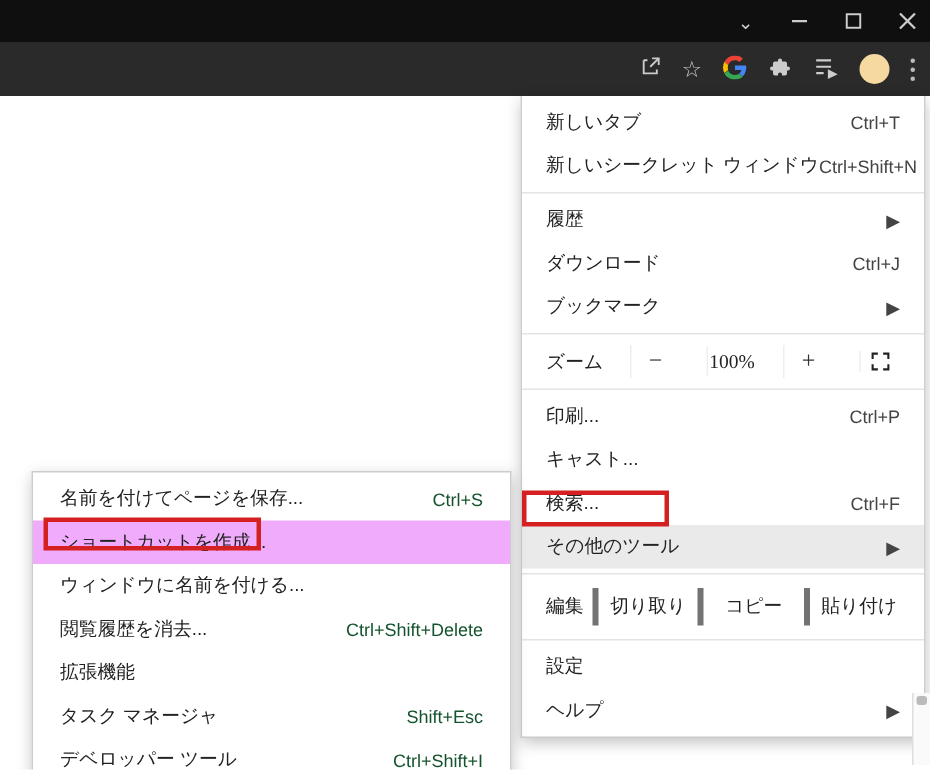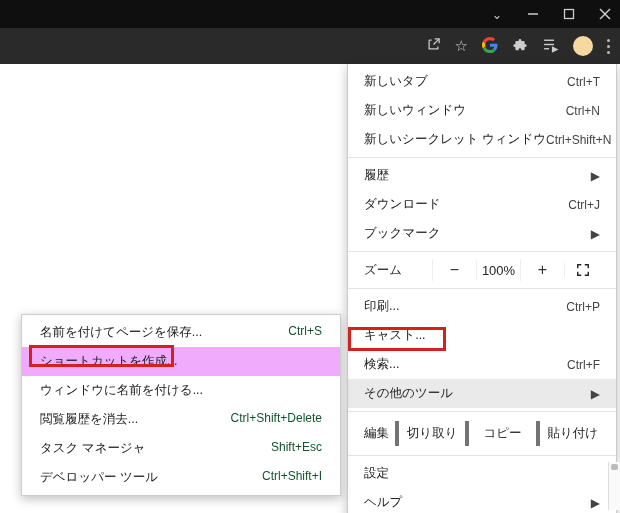--- a/index.html
+++ b/index.html
@@ -39,39 +39,39 @@
   }
   .menu .row{
     display:flex;align-items:center;justify-content:space-between;
     padding:6px 16px;min-height:27px;cursor:default;
   }
   .menu .hl{background:#eaeaea;gap:13px;}
   .menu .row .left{white-space:nowrap;text-align:right;}
   .menu .row .right{white-space:nowrap;color:#444;font-size:12px;}
   .menu .sep{height:1px;background:#e4e4e4;margin:3px 0;}
   .arrow{font-size:11px;color:#555;}
-  .zoom-row{display:flex;align-items:center;padding:4px 16px;gap:0;}
+  .zoom-row{display:flex;align-items:center;padding:4px 16px;gap:18px;font-family:Liberation Serif, serif;}
   .zoom-row .zlabel{flex:0 0 auto;margin-right:auto;}
   .zoom-row .zcell{width:44px;text-align:center;border-left:1px solid #eee;padding:2px 0;font-size:13px;}
   .zoom-row .zcell:first-of-type{border-left:1px solid #eee;}
   .zoom-row .zcell.minus,.zoom-row .zcell.plus{font-size:16px;color:#333;}
   .zoom-row .zfull{width:36px;padding:0;text-align:center;}
   .zoom-row .zfull svg{display:block;margin:0 auto;}
   .edit-row{display:flex;align-items:center;padding:6px 10px;}
   .edit-row .elabel{flex:0 0 auto;margin-right:6px;padding-left:6px;}
   .edit-row .ecell{flex:1;text-align:center;border-left:4px solid #737373;padding:4px 0;font-size:12.5px;}
   .red-box{position:absolute;border:3px solid #d42020;pointer-events:none;}
   
   .submenu{
     position:absolute;top:314px;left:21px;width:320px;
     background:#fff;border:1px solid #ccc;
     box-shadow:0 3px 10px rgba(0,0,0,.25);padding:3px 0;
   }
   .submenu .row{
-    display:flex;justify-content:space-between;
+    display:flex;align-items:center;justify-content:space-between;
     padding:6px 18px;min-height:27px;cursor:default;
   }
   .submenu .hl{background:#f0abfc;}
   .submenu .row .right{color:#14532d;font-size:12px;}
   .scroll-stub{position:absolute;right:0;top:462px;width:12px;height:48px;border-left:1px solid #ddd;background:#fafafa;}
   .scroll-stub .thumb{position:absolute;top:2px;left:2px;right:2px;height:6px;background:#bbb;border-radius:2px;}
 </style>
 </head>
 <body>
 
@@ -135,24 +135,20 @@
       <span></span>
     </span>
 </div>
 
 <div class="white-strip"></div>
 
 <div class="menu">
   <div class="row">
     <span class="left">新しいタブ</span>
     <span class="right">Ctrl+T</span>
-  </div>
-  <div class="row">
-    <span class="left">新しいウィンドウ</span>
-    <span class="right">Ctrl+N</span>
   </div>
   <div class="row">
     <span class="left">新しいシークレット ウィンドウ</span>
     <span class="right">Ctrl+Shift+N</span>
   </div>
   <div class="sep"></div>
   <div class="row">
     <span class="left">履歴</span>
     <span class="right arrow">▶</span>
   </div>
@@ -227,20 +223,24 @@
   <div class="row">
     <span>ウィンドウに名前を付ける...</span>
     <span class="right"></span>
   </div>
   <div class="sep"></div>
   <div class="row">
     <span>閲覧履歴を消去...</span>
     <span class="right">Ctrl+Shift+Delete</span>
   </div>
   <div class="row">
+    <span>拡張機能</span>
+    <span class="right"></span>
+  </div>
+  <div class="row">
     <span>タスク マネージャ</span>
     <span class="right">Shift+Esc</span>
   </div>
   <div class="sep"></div>
   <div class="row">
     <span>デベロッパー ツール</span>
     <span class="right">Ctrl+Shift+I</span>
   </div>
 </div>
 

